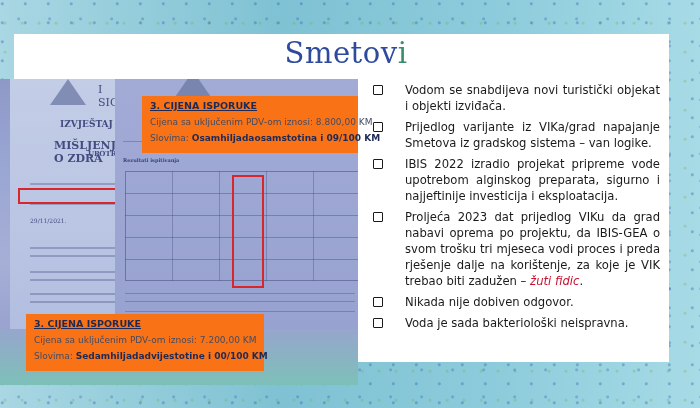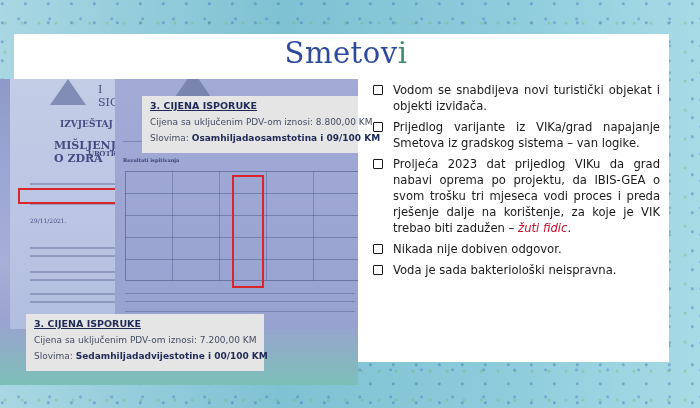--- a/index.html
+++ b/index.html
@@ -56,35 +56,35 @@
     position:absolute; border:2px solid #d8262a;
   }
   .table-grid {
     position:absolute; left:125px; top:92px; width:233px; height:108px;
     border:1px solid rgba(60,70,120,.5);
     background:
       repeating-linear-gradient(180deg, transparent 0 21px, rgba(60,70,120,.4) 21px 22px),
       repeating-linear-gradient(90deg, transparent 0 46px, rgba(60,70,120,.35) 46px 47px);
   }
   .price-box {
-    position:absolute; background:#e5e5e5;
+    position:absolute; background:#f97316;
     font-family:"DejaVu Sans", sans-serif;
     padding:4px 8px;
   }
   .price-box .heading { font-size:9.5px; font-weight:bold; color:#1e2a55; text-decoration:underline; margin-bottom:6px; }
   .price-box .line { font-size:9px; color:#444b63; margin-bottom:6px; white-space:nowrap; }
   .price-box .line b { color:#1e2a55; }
 
   
   .bullets {
     position:absolute; left:373px; top:82px; width:287px;
     font-family:"DejaVu Sans", sans-serif;
     font-size:11.6px; line-height:16px; color:#1a1a1a;
   }
-  .bullet { display:flex; margin-bottom:5px; }
+  .bullet { display:flex; margin-bottom:5px;gap:12px; }
   .bullet-box {
     flex:0 0 auto; width:8px; height:8px;
     border:1.5px solid #1a1a1a; border-radius:1px;
     margin:3px 10px 0 0; background:#fff;
   }
   .bullet-text { flex:1; text-align:justify; }
   .red-text { color:#c8102e;font-style:italic; }
 </style>
 </head>
 <body>
@@ -143,20 +143,24 @@
   <div class="bullet">
       <span class="bullet-box"></span>
       <span class="bullet-text">Vodom se snabdijeva novi turistički objekat i objekti izviđača.</span>
     </div>
   <div class="bullet">
       <span class="bullet-box"></span>
       <span class="bullet-text">Prijedlog varijante iz VIKa/grad napajanje Smetova iz gradskog sistema – van logike.</span>
     </div>
   <div class="bullet">
       <span class="bullet-box"></span>
+      <span class="bullet-text">IBIS 2022 izradio projekat pripreme vode upotrebom alginskog preparata, sigurno i najjeftinije investicija i eksploatacija.</span>
+    </div>
+  <div class="bullet">
+      <span class="bullet-box"></span>
       <span class="bullet-text"><span>Proljeća 2023 dat prijedlog VIKu da grad nabavi oprema po projektu, da IBIS-GEA o svom trošku tri mjeseca vodi proces i preda rješenje dalje na korištenje, za koje je VIK trebao biti zadužen – </span><span class="red-text">žuti fidic</span><span>.</span></span>
     </div>
   <div class="bullet">
       <span class="bullet-box"></span>
       <span class="bullet-text">Nikada nije dobiven odgovor.</span>
     </div>
   <div class="bullet">
       <span class="bullet-box"></span>
       <span class="bullet-text">Voda je sada bakteriološki neispravna.</span>
     </div>

